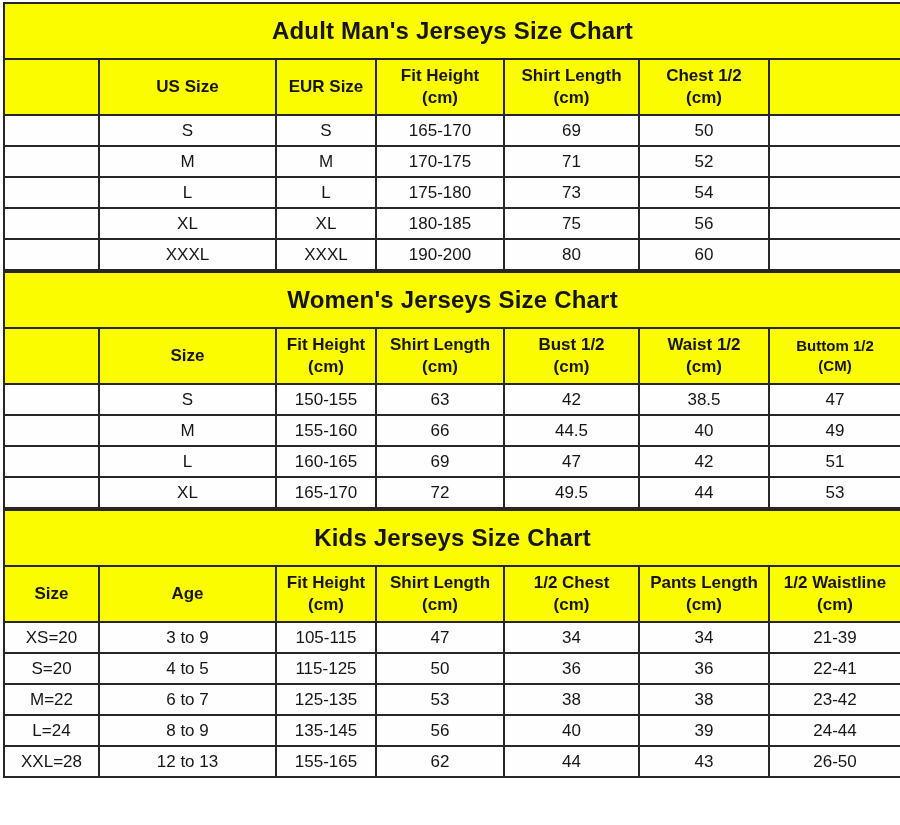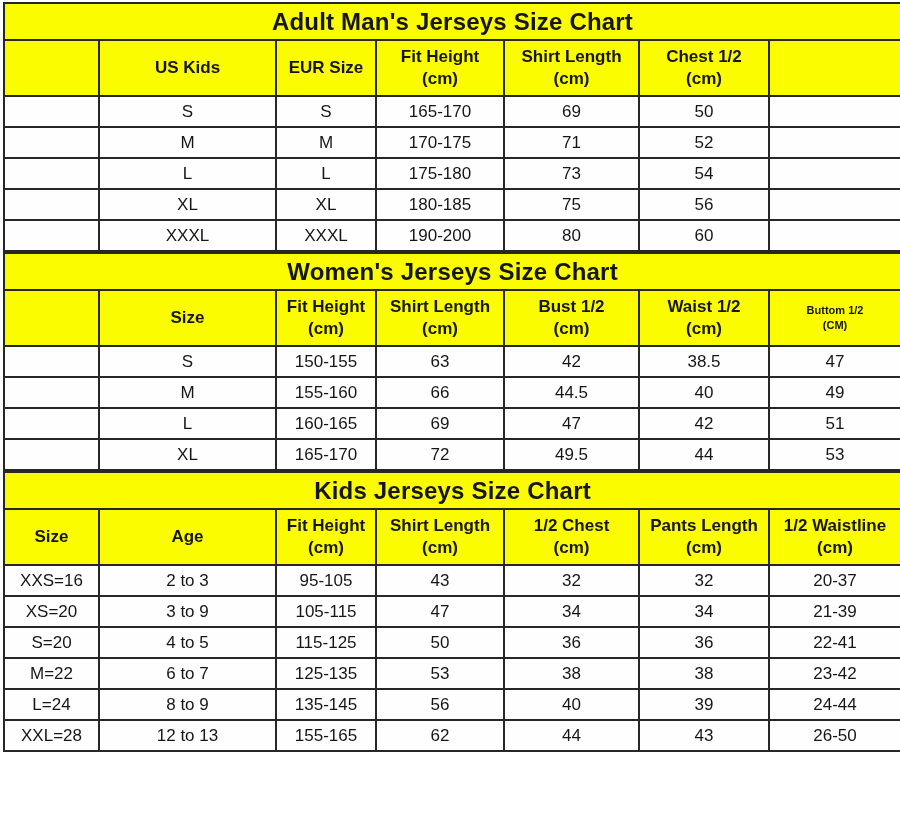--- a/index.html
+++ b/index.html
@@ -21,34 +21,34 @@
     color: #161616;
     text-align: center;
     vertical-align: middle;
     padding: 0 2px;
     overflow: hidden;
   }
   th.title-cell {
     background: #fcfc01;
     font-size: 24px;
     font-weight: bold;
-    height: 37px;
+    height: 56px;
     border-top-width: 3px;
     border-bottom-width: 3px;
     letter-spacing: 0.2px;
   }
   tr.header-row th {
     background: #fcfc01;
     font-weight: bold;
     font-size: 17px;
     line-height: 1.3;
     height: 56px;
   }
   tr.header-row th.small-header {
-    font-size: 11px;
+    font-size: 15px;
     line-height: 1.35;
   }
   tbody td {
     background: #fefefe;
     font-size: 17px;
     font-weight: normal;
     height: 31px;
   }
 </style>
 </head>
@@ -65,21 +65,21 @@
         <col style="width: 135px;">
         <col style="width: 130px;">
         <col style="width: 132px;">
       </colgroup>
     <thead>
       <tr>
         <th class="title-cell" colspan="7">Adult Man's Jerseys Size Chart</th>
       </tr>
       <tr class="header-row">
           <th></th>
-          <th>US Kids</th>
+          <th>US Size</th>
           <th>EUR Size</th>
           <th>Fit Height<br>(cm)</th>
           <th>Shirt Length<br>(cm)</th>
           <th>Chest 1/2<br>(cm)</th>
           <th></th>
         </tr>
     </thead>
     <tbody>
         <tr>
           <td></td>
@@ -212,29 +212,20 @@
           <th>Age</th>
           <th>Fit Height<br>(cm)</th>
           <th>Shirt Length<br>(cm)</th>
           <th>1/2 Chest<br>(cm)</th>
           <th>Pants Length<br>(cm)</th>
           <th>1/2 Waistline<br>(cm)</th>
         </tr>
     </thead>
     <tbody>
         <tr>
-          <td>XXS=16</td>
-          <td>2 to 3</td>
-          <td>95-105</td>
-          <td>43</td>
-          <td>32</td>
-          <td>32</td>
-          <td>20-37</td>
-        </tr>
-        <tr>
           <td>XS=20</td>
           <td>3 to 9</td>
           <td>105-115</td>
           <td>47</td>
           <td>34</td>
           <td>34</td>
           <td>21-39</td>
         </tr>
         <tr>
           <td>S=20</td>

